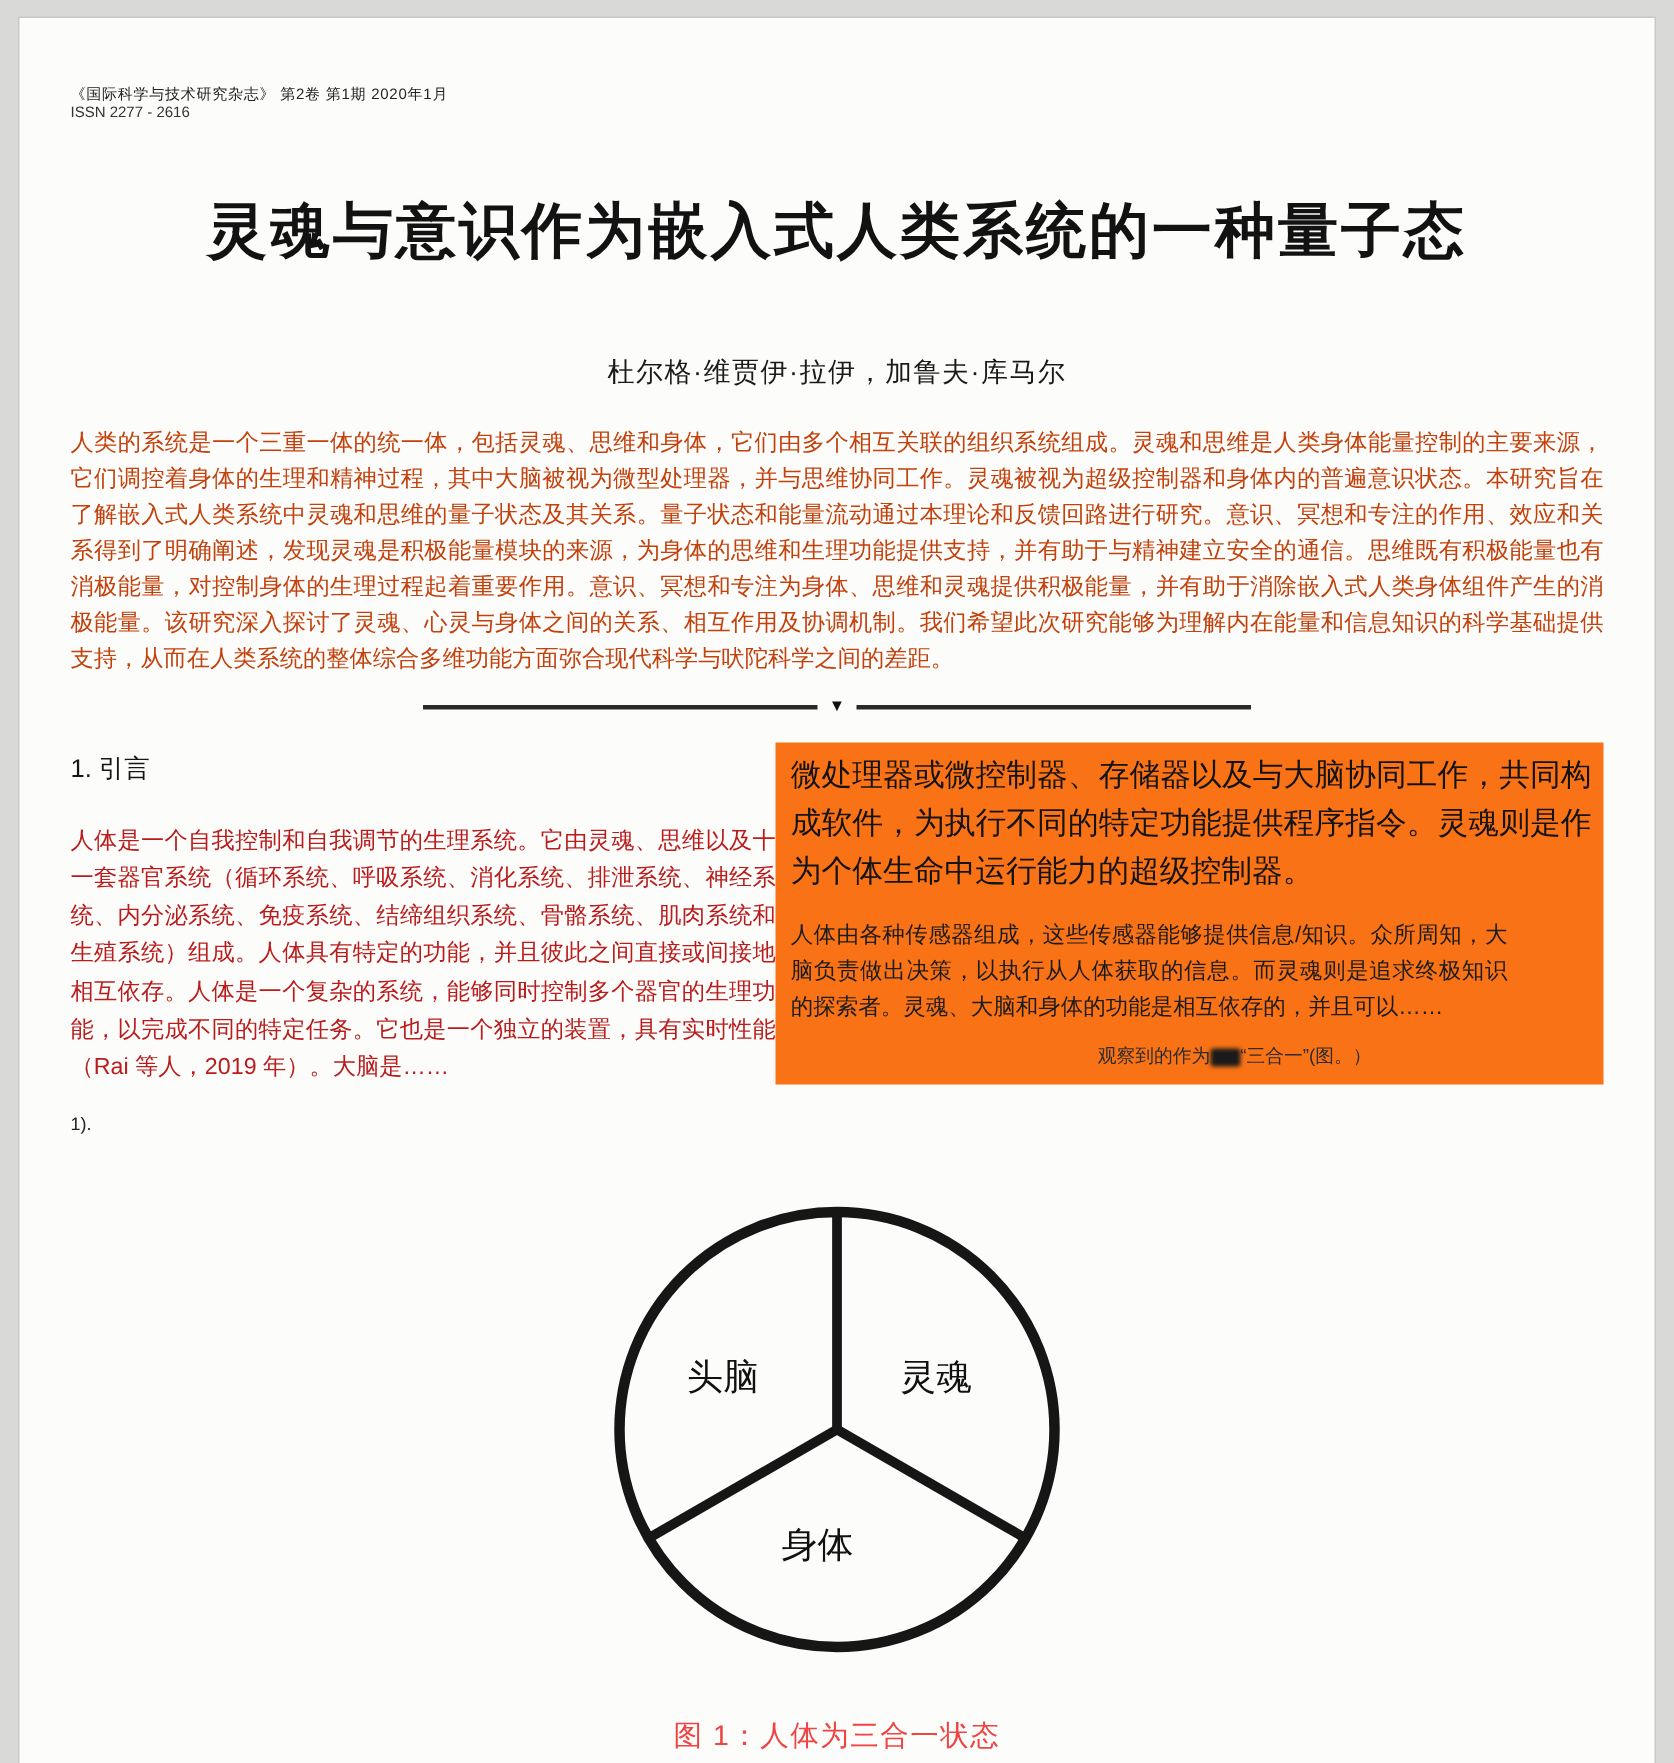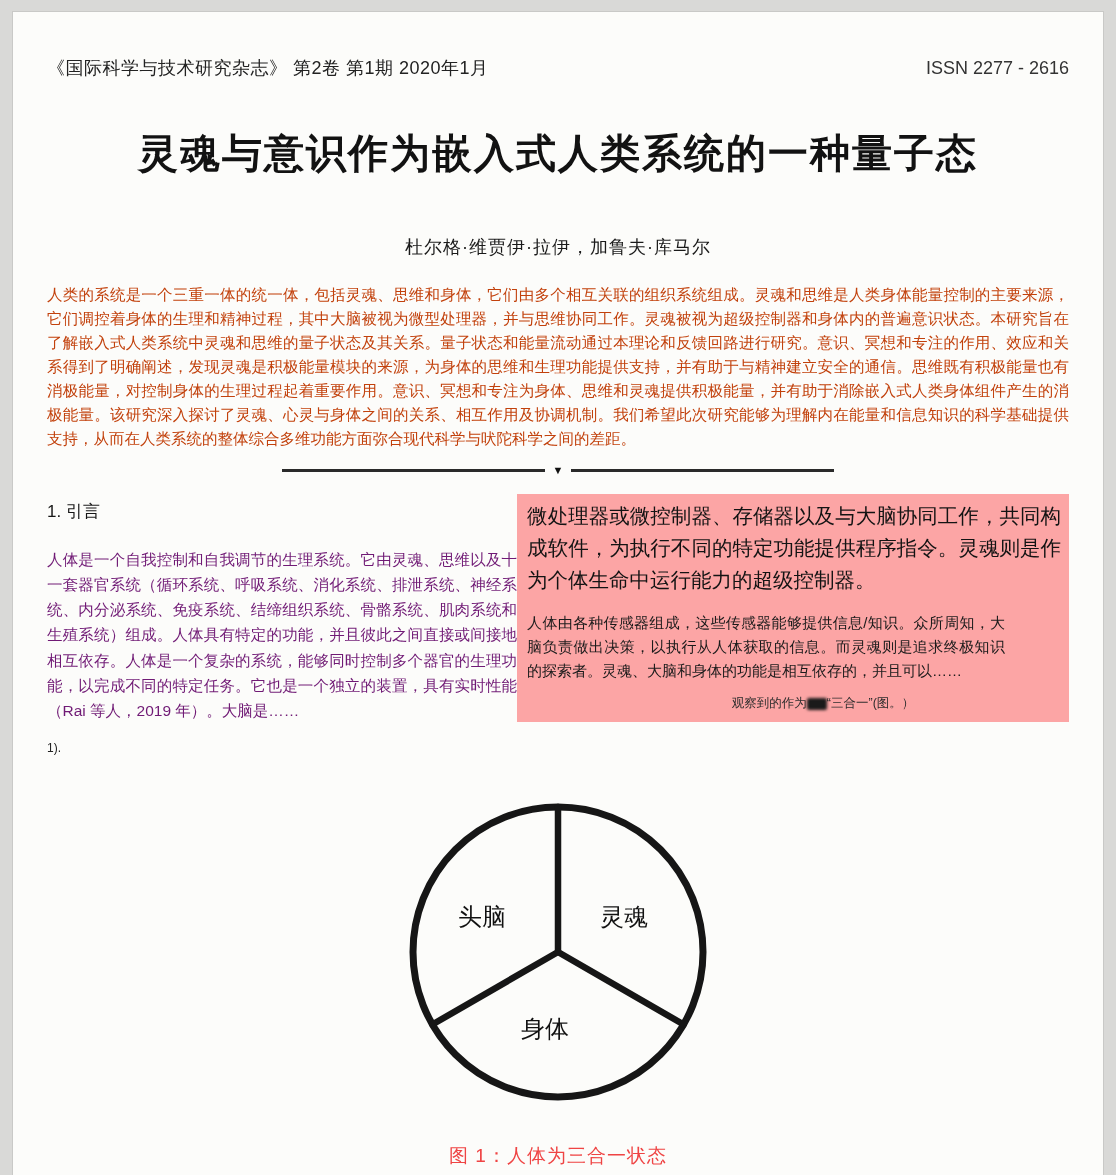--- a/index.html
+++ b/index.html
@@ -12,24 +12,24 @@
     width: 1090px;
     min-height: 1152px;
     margin: 12px auto;
     background: #fcfcfa;
     box-sizing: border-box;
     padding: 44px 34px 26px 34px;
     box-shadow: 0 0 0 1px #c9c9c7;
   }
   .header-row {
     display: flex;
-    justify-content: space-between;
     align-items: baseline;
-    font-size: 18px;
+    font-size: 10px;
     color: #222;
+    flex-direction: column;
   }
   .journal { letter-spacing: 0.5px; }
   .issn { color: #333; }
   h1.paper-title {
     text-align: center;
     font-size: 40px;
     font-weight: 700;
     letter-spacing: 2px;
     margin: 50px 0 0 0;
     line-height: 1.15;
@@ -73,30 +73,30 @@
     font-size: 17px;
     font-weight: 400;
     margin: 6px 0 24px 0;
     color: #161616;
   }
   .col-left p {
     margin: 0;
     font-size: 15.5px;
     line-height: 1.62;
     text-align: justify;
-    color: #701a75;
+    color: #b91c1c;
   }
   .footnote {
     font-size: 12px;
     margin-top: 18px;
     color: #222;
   }
   .col-right {
     flex: 1;
-    background: #fca5a5;
+    background: #f97316;
     padding: 6px 8px 10px 10px;
   }
   .col-right p.lead {
     margin: 0;
     font-size: 20.5px;
     line-height: 1.55;
     text-align: justify;
     color: #131313;
   }
   .col-right p.body-small {

